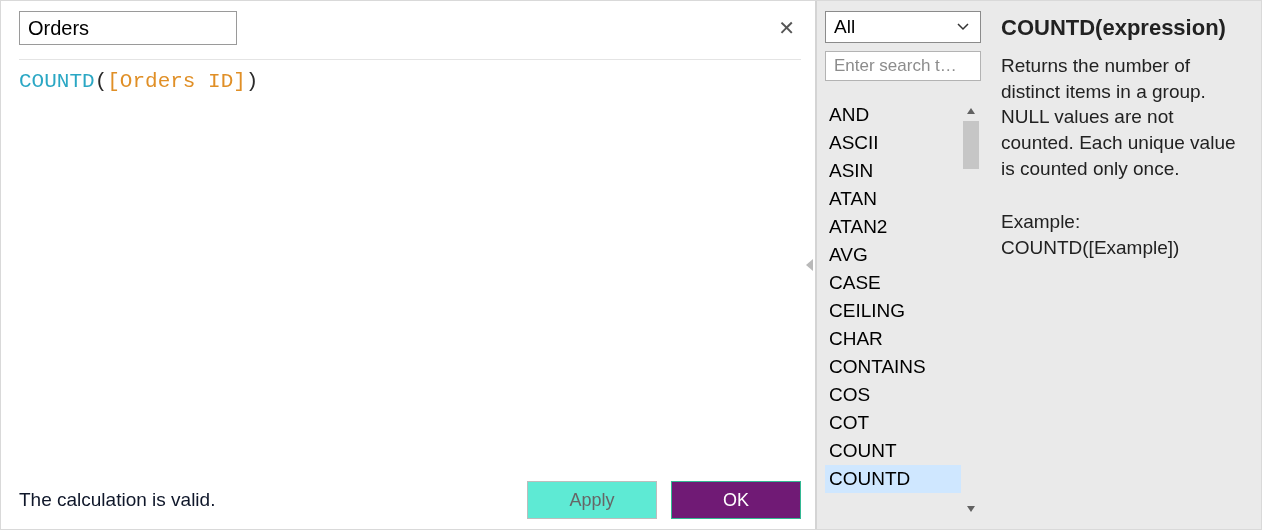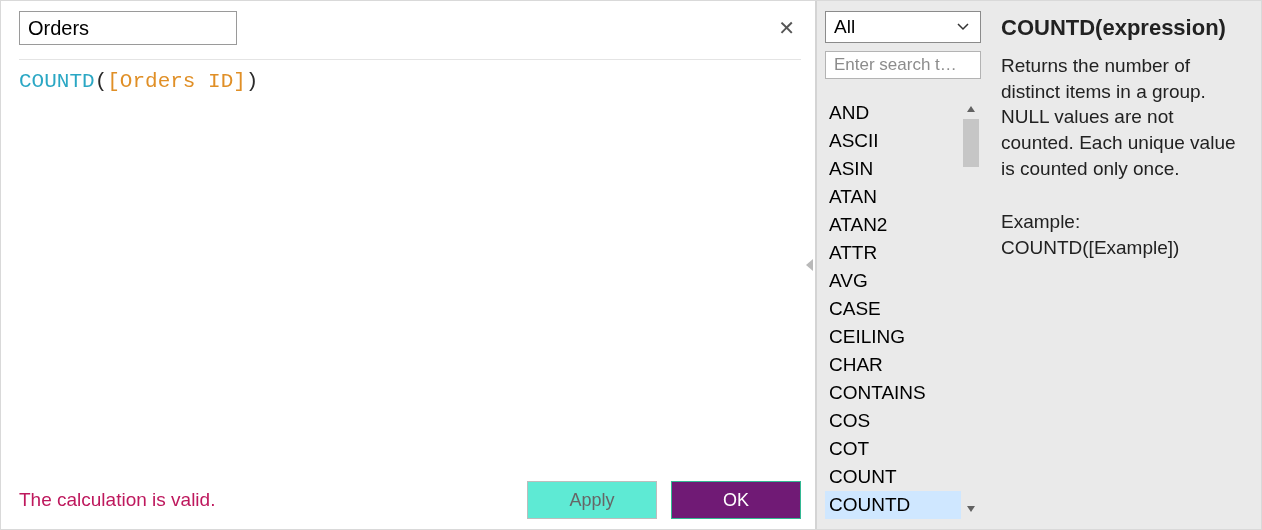--- a/index.html
+++ b/index.html
@@ -65,21 +65,21 @@
   .tok-punc  { color: #2b2b2b; }
   .tok-field { color: #e08f26; }
   .footer-row {
     display: flex;
     align-items: center;
     gap: 14px;
     padding-top: 10px;
   }
   .status-text {
     font-size: 19px;
-    color: #be185d;
+    color: #0f172a;
   }
   .spacer { flex: 1 1 auto; }
   .btn {
     min-width: 130px;
     height: 38px;
     font-size: 18px;
     border: 1px solid #bdbdbd;
     background: #5eead4;
     color: #666;
     cursor: pointer;
@@ -256,21 +256,20 @@
 
       <input class="search-input" placeholder="Enter search t…" style="">
 
       <div class="func-list-wrap">
         <div class="func-list" id="func-list">
             <div class="item">AND</div>
             <div class="item">ASCII</div>
             <div class="item">ASIN</div>
             <div class="item">ATAN</div>
             <div class="item">ATAN2</div>
-            <div class="item">ATTR</div>
             <div class="item">AVG</div>
             <div class="item">CASE</div>
             <div class="item">CEILING</div>
             <div class="item">CHAR</div>
             <div class="item">CONTAINS</div>
             <div class="item">COS</div>
             <div class="item">COT</div>
             <div class="item">COUNT</div>
             <div class="item selected">COUNTD</div>
           </div>

